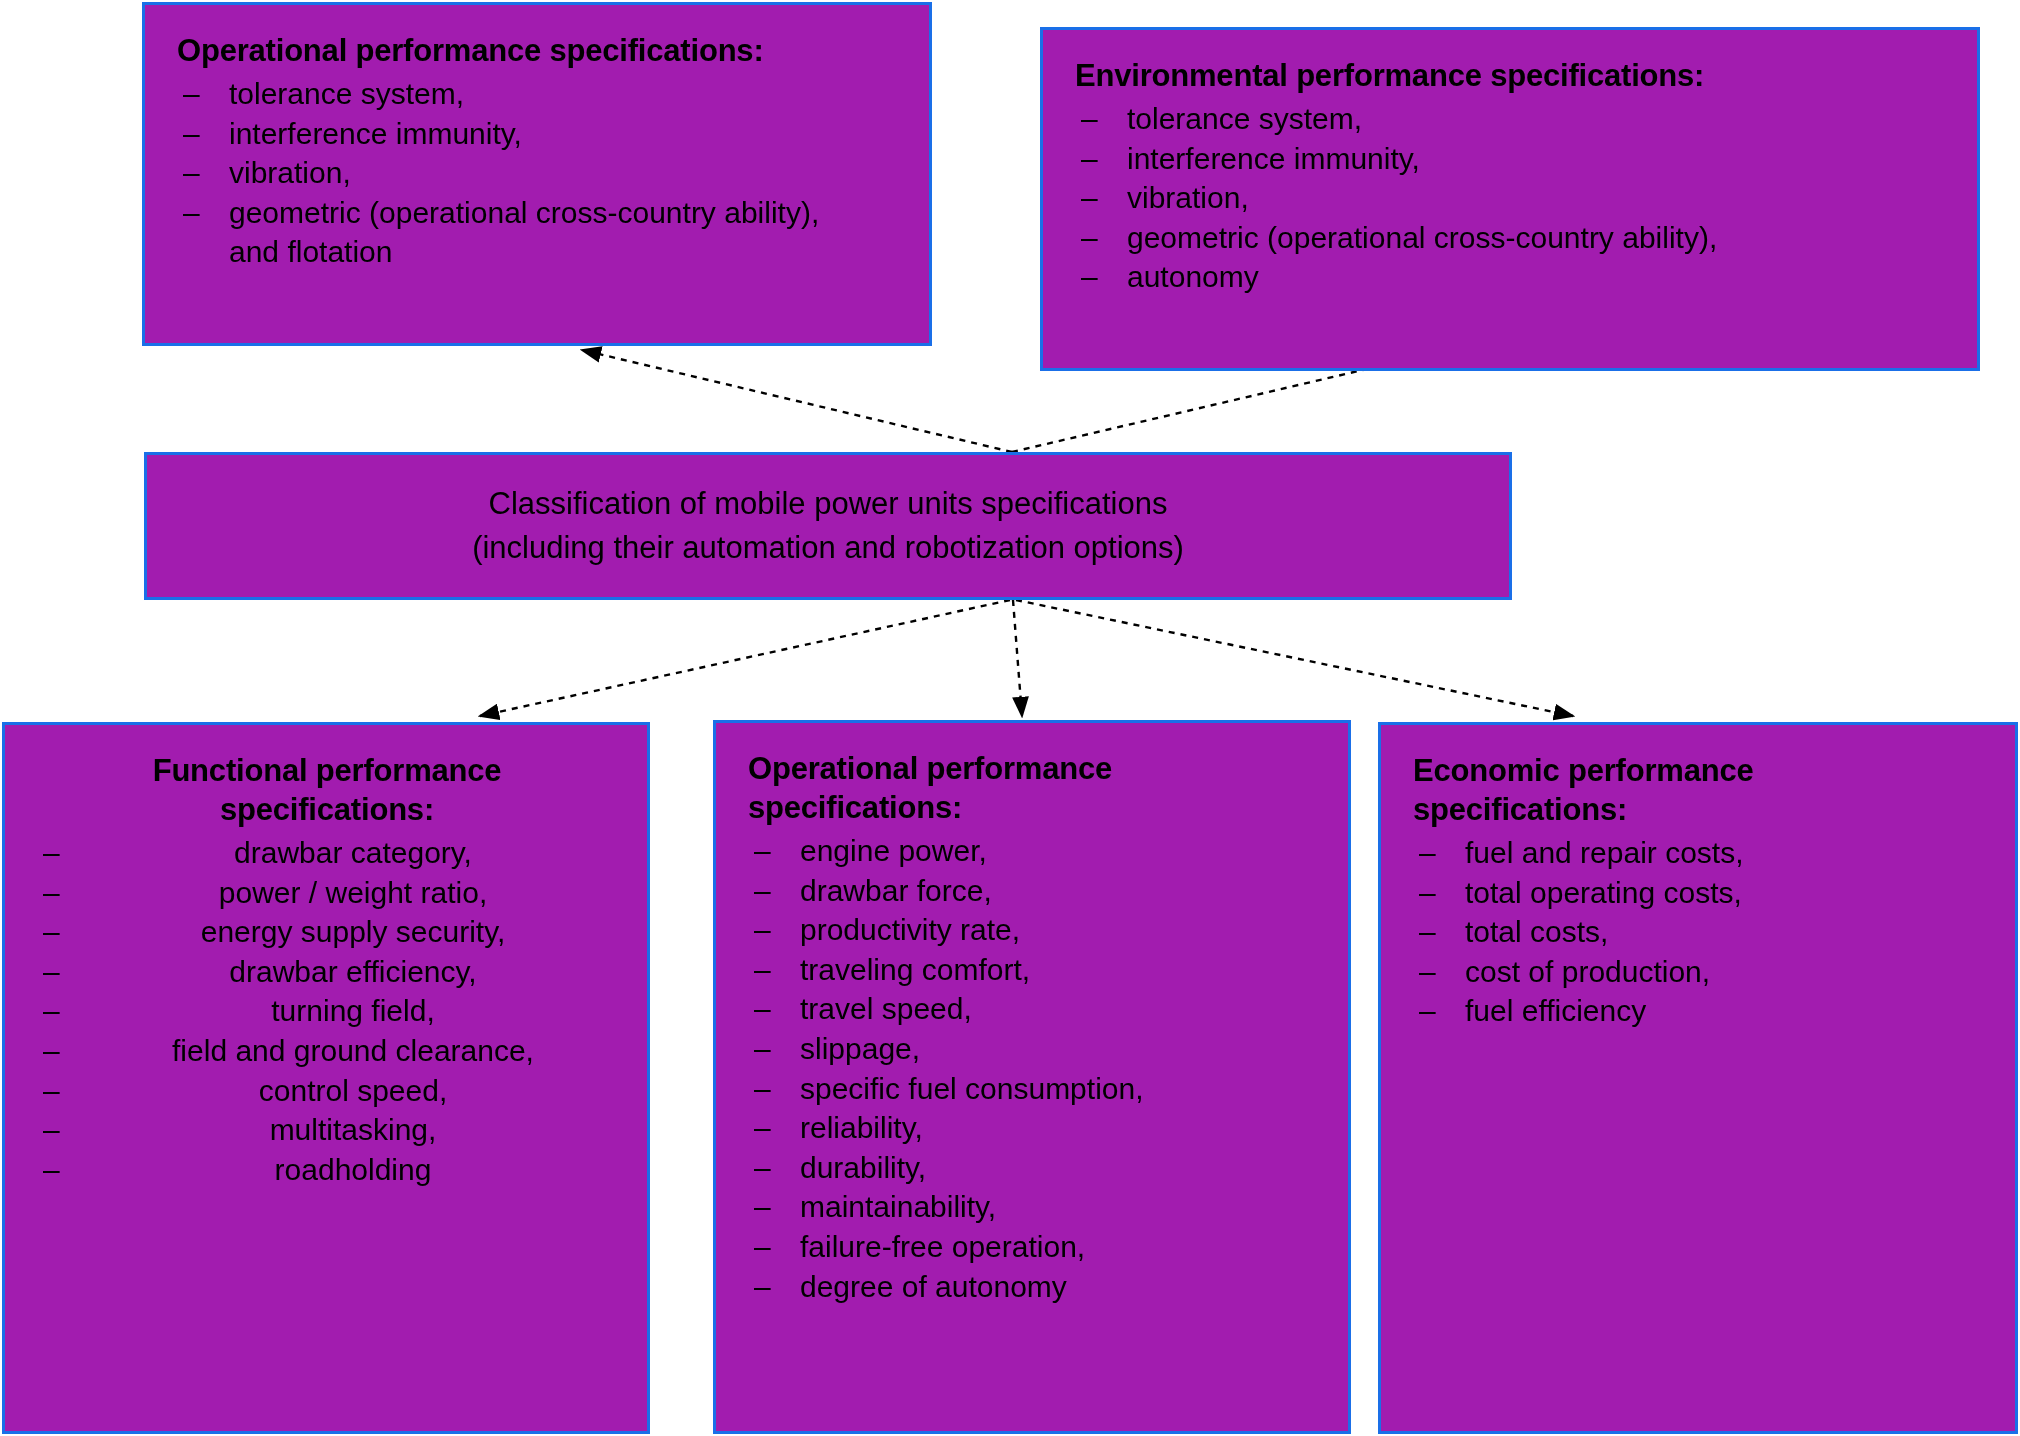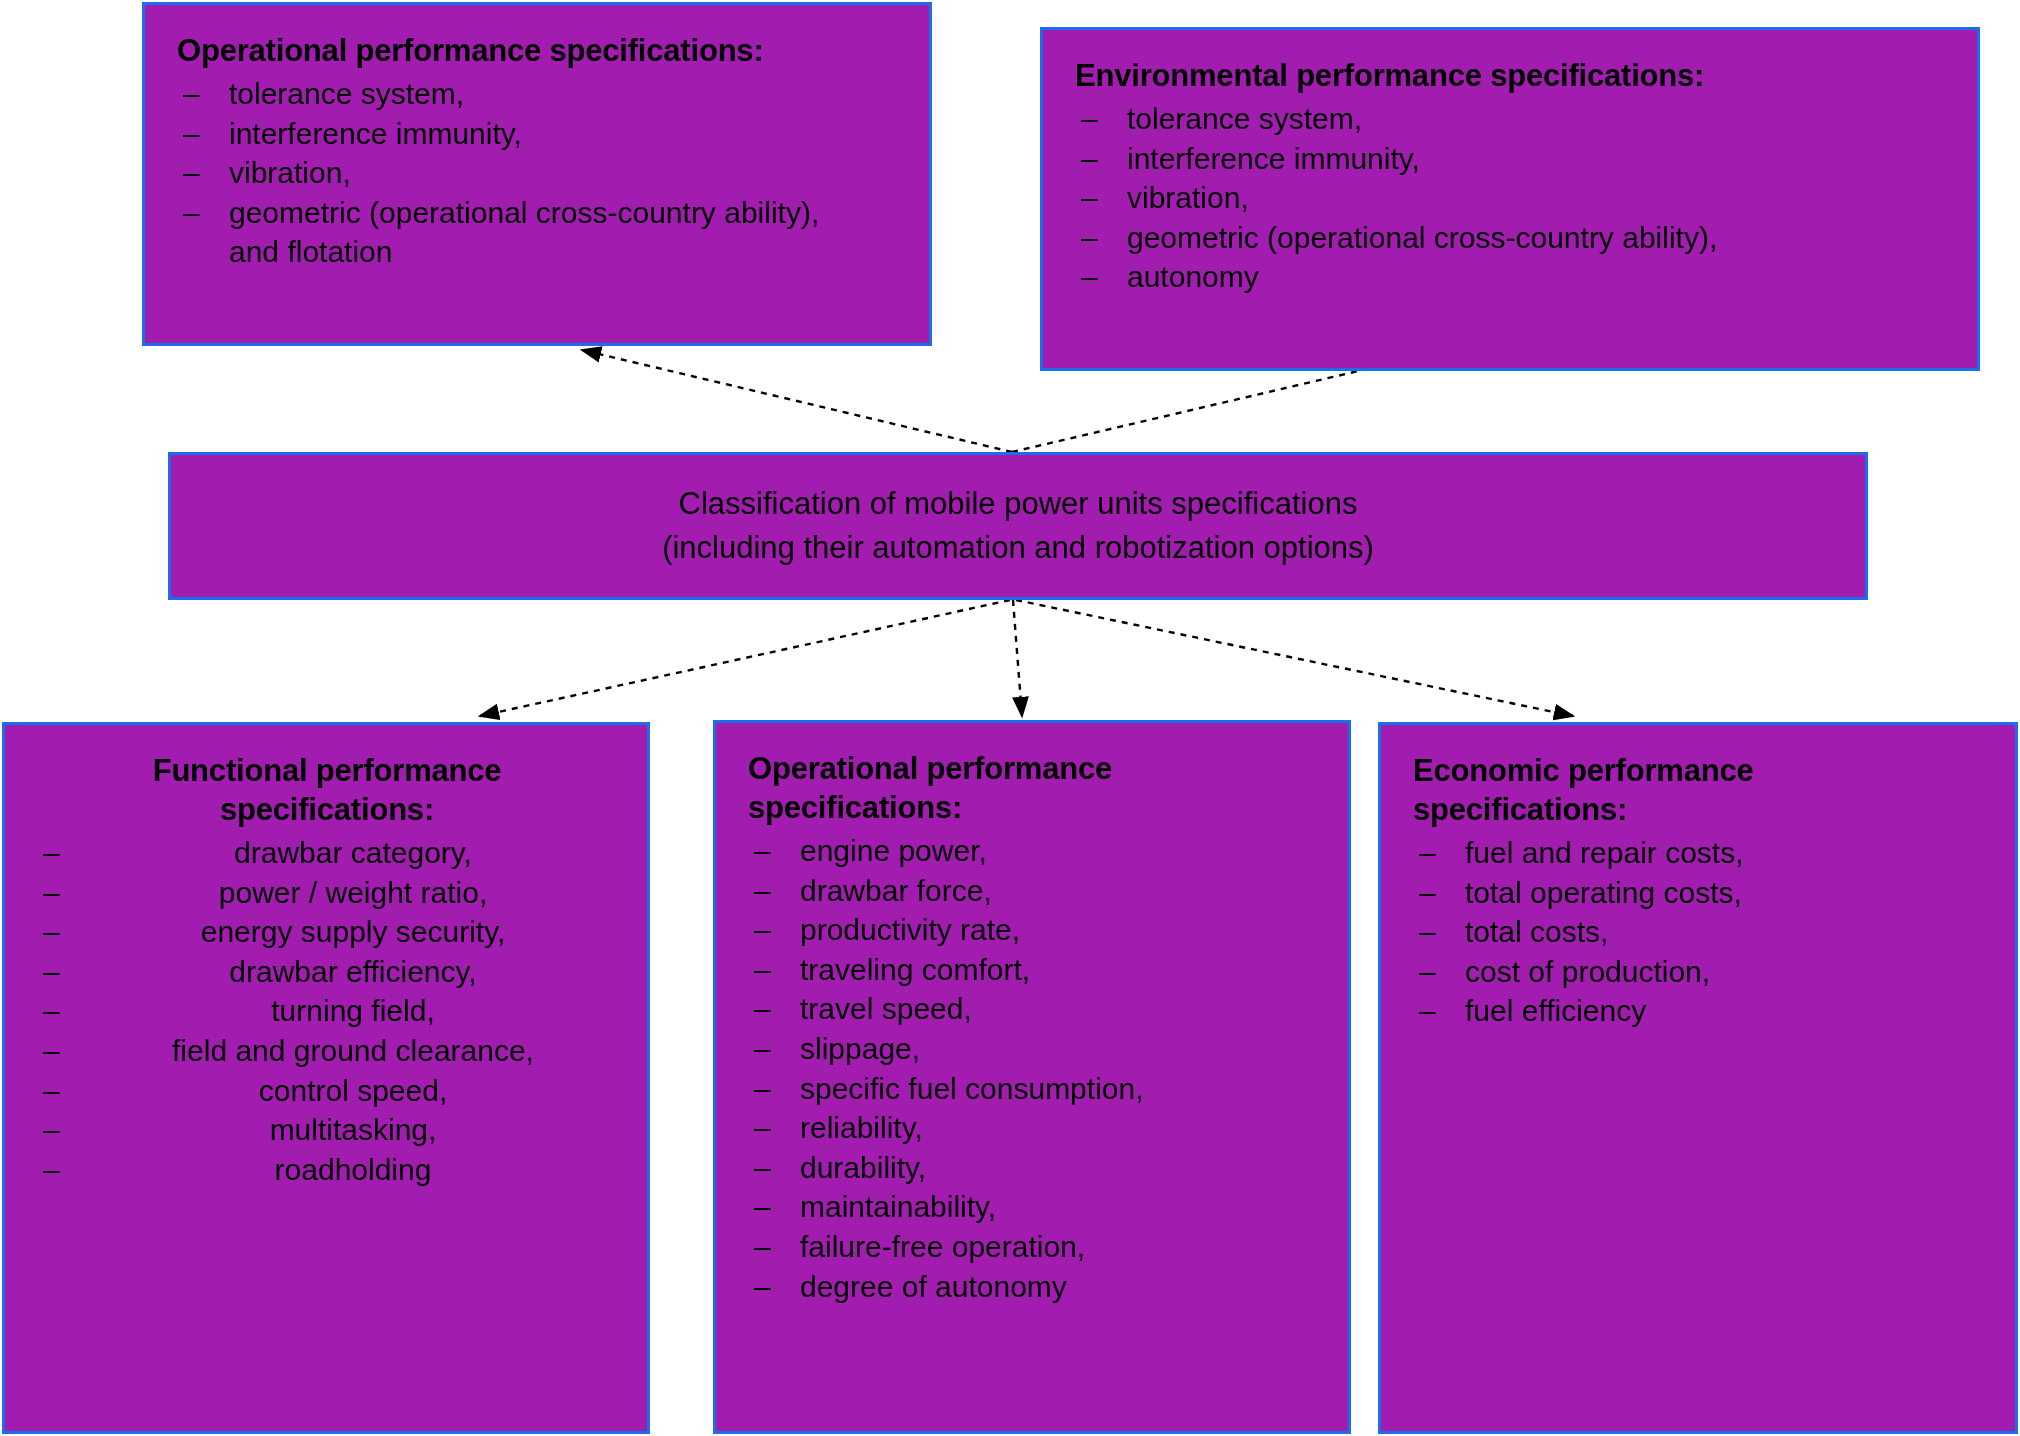--- a/index.html
+++ b/index.html
@@ -59,23 +59,23 @@
 
   ul.spec-list > li .dash {
     position: absolute;
     left: 6px;
     top: 0;
     font-size: 30px;
   }
 
   
   #center-box {
-    left: 168px;
+    left: 144px;
     top: 452px;
-    width: 1700px;
+    width: 1368px;
     height: 148px;
     display: flex;
     align-items: center;
     justify-content: center;
   }
   #center-box .center-text {
     text-align: center;
     font-size: 31px;
     line-height: 1.42;
     white-space: pre-line;

